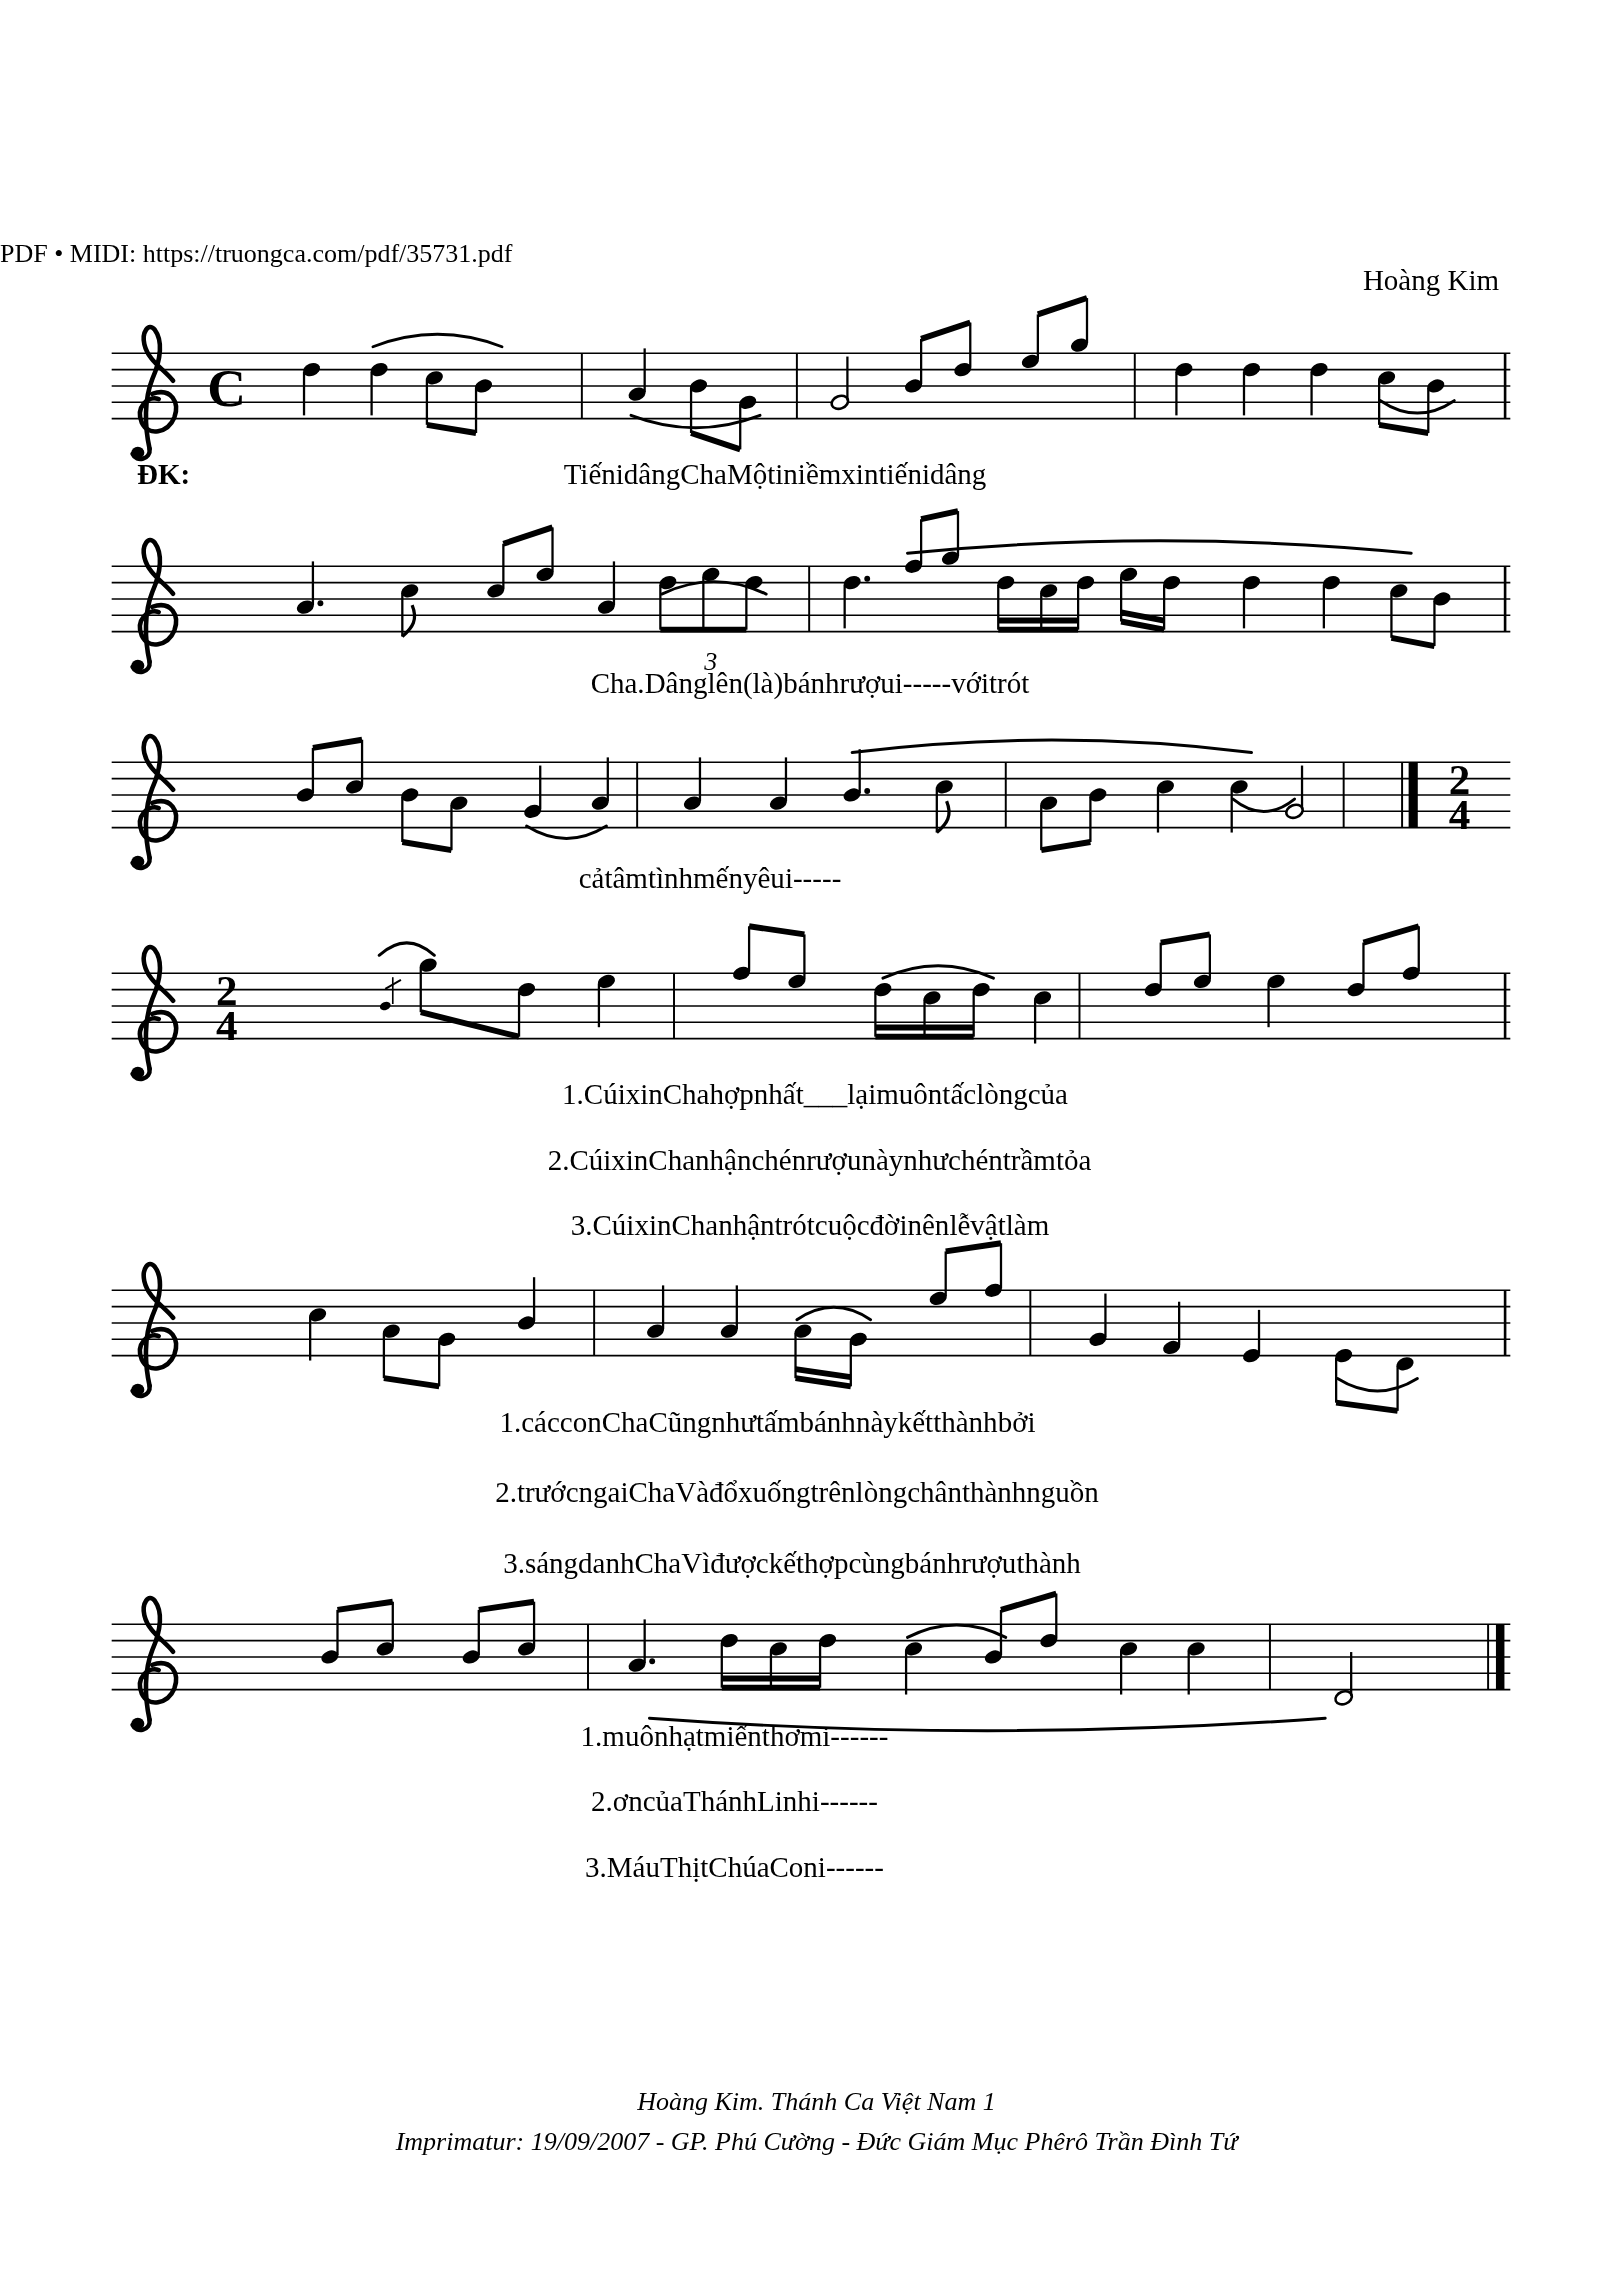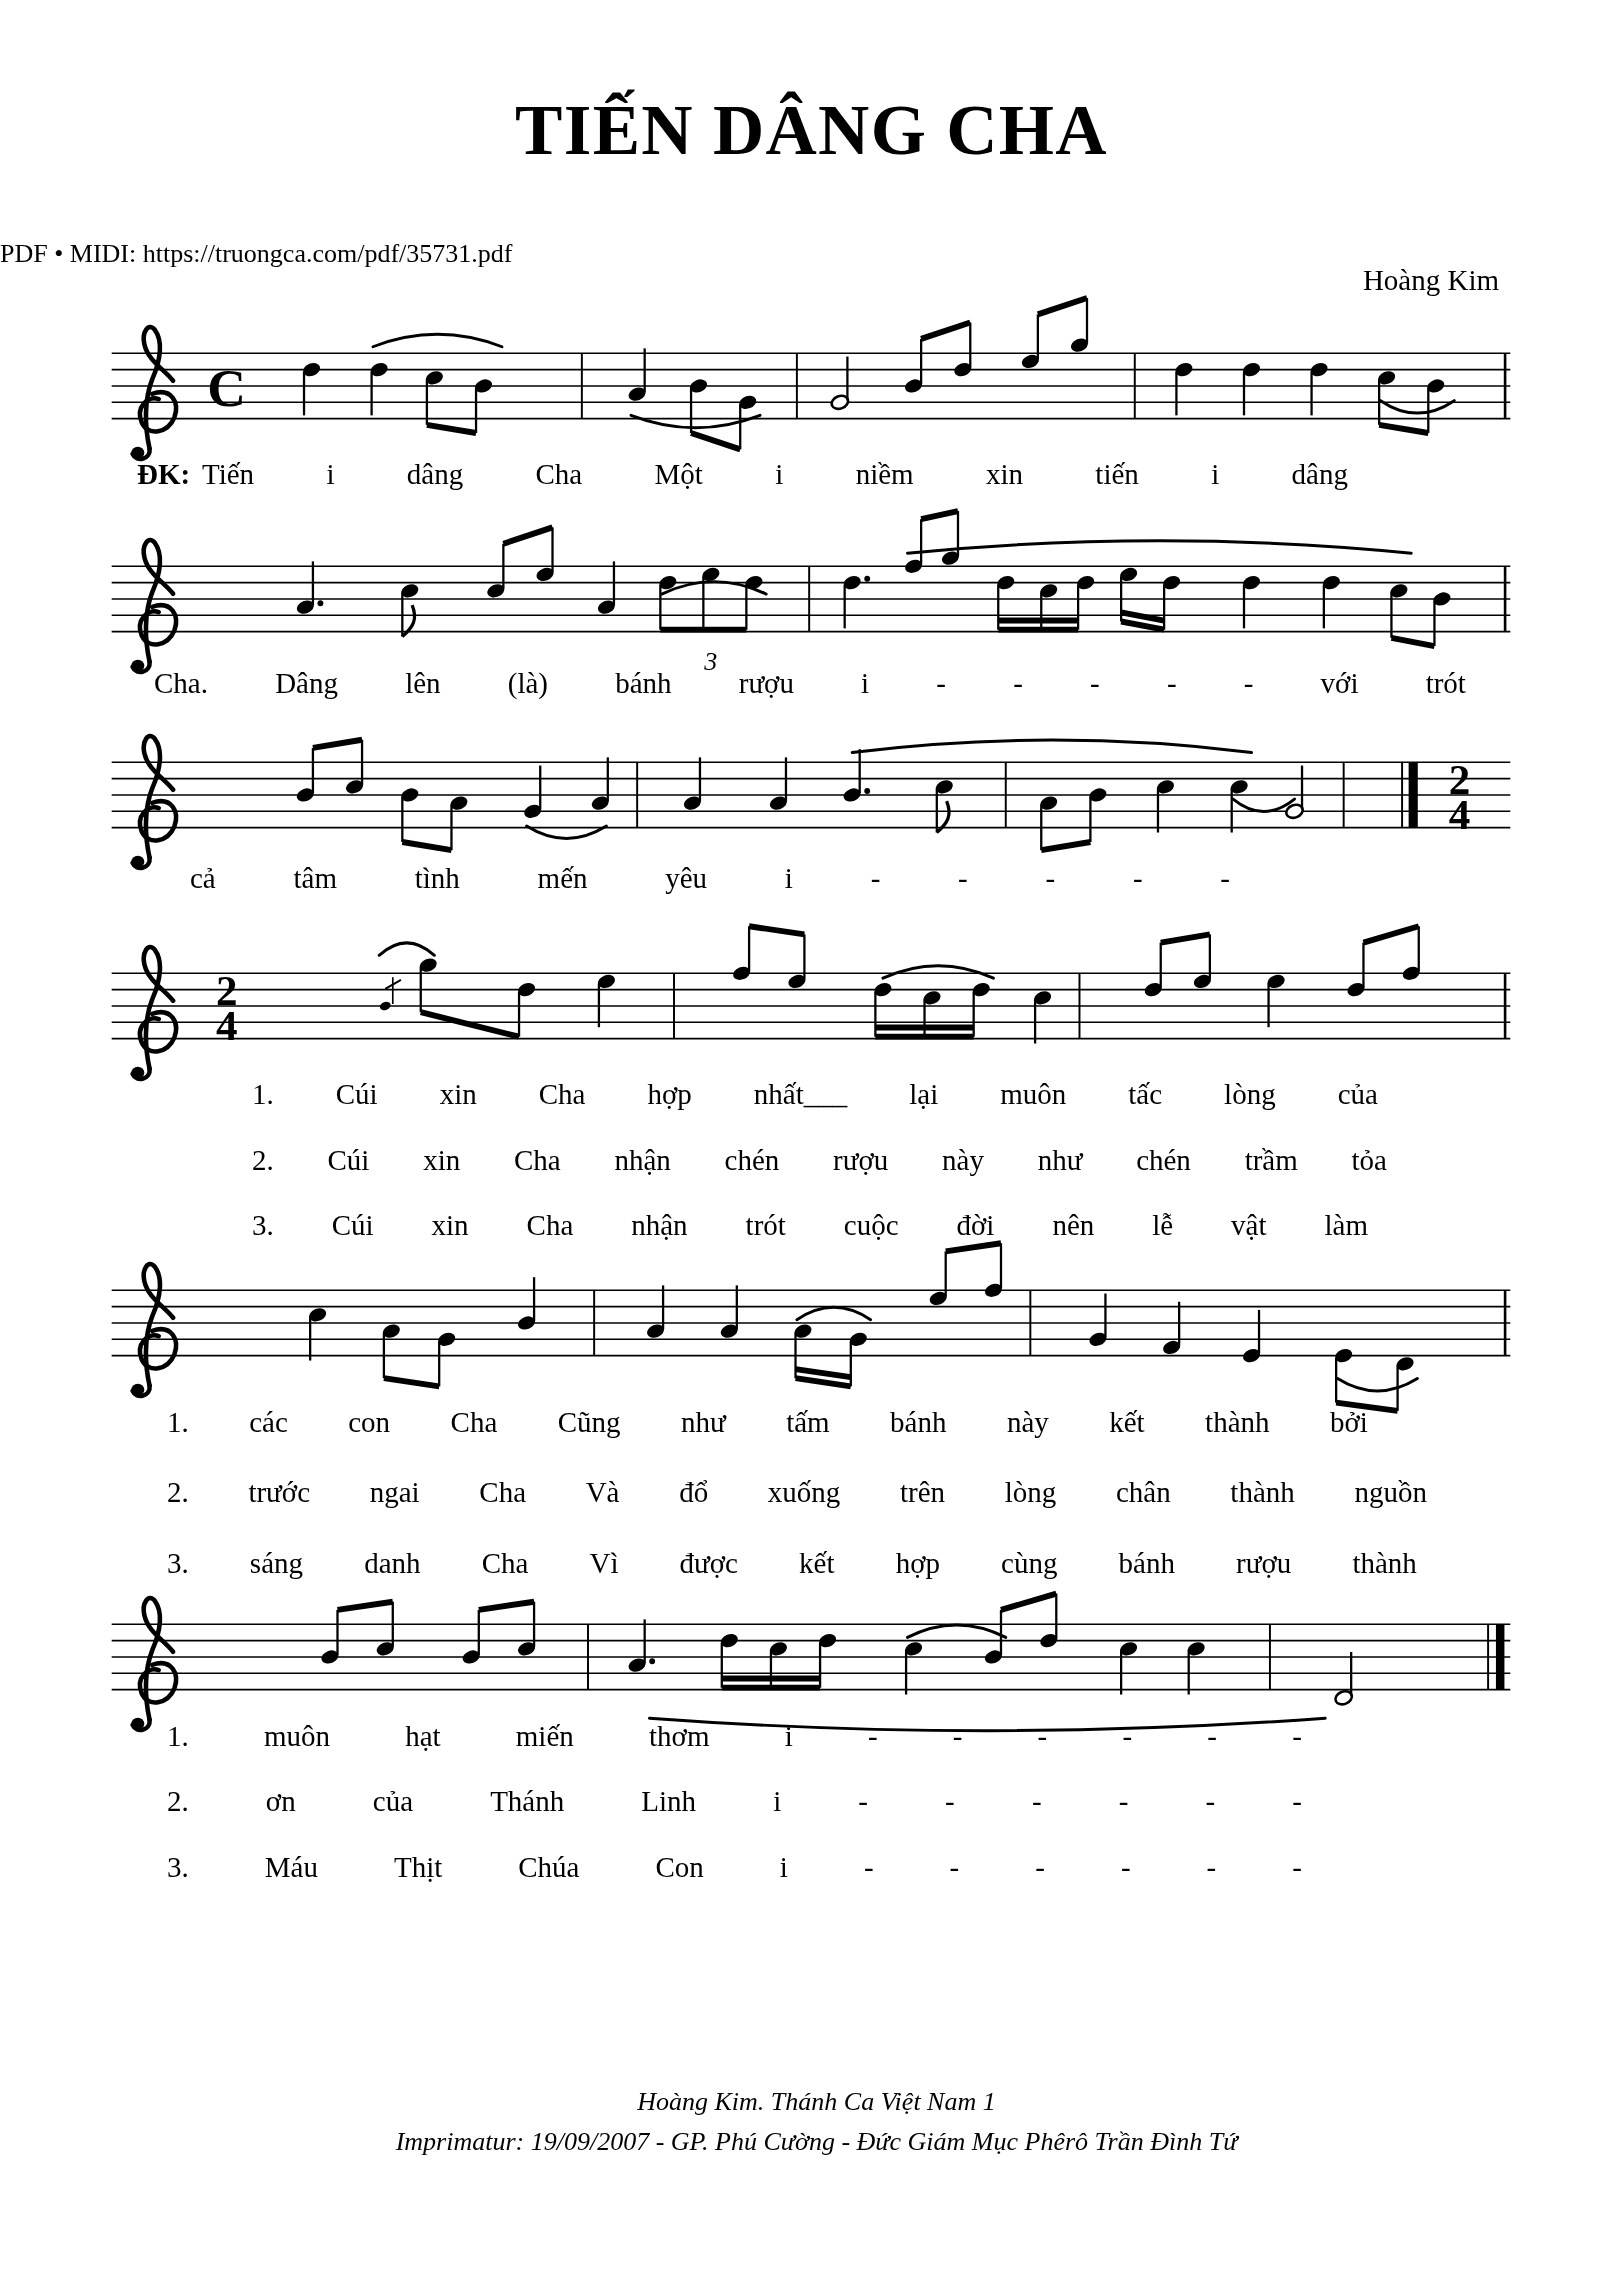--- a/index.html
+++ b/index.html
@@ -5,21 +5,21 @@
   html,body{margin:0;padding:0;background:#e8e8e8}
   .page{position:relative;width:1623px;height:2295px;background:#ffffff;
         font-family:"Liberation Serif",serif;color:#000;overflow:hidden;margin:0 auto}
   .title{position:absolute;top:90px;left:0;width:100%;text-align:center;
          font-size:71px;font-weight:bold;letter-spacing:1.3px}
   .subtitle{position:absolute;top:239px;left:0;width:78%;text-align:left;font-size:26px}
   .author{position:absolute;top:264px;right:124px;font-size:29px;font-weight:normal}
   .staff{position:absolute;left:111px;width:1400px;height:183px}
   .staff svg{overflow:visible;display:block;width:100%;height:100%}
   .lyric{position:absolute;display:flex;align-items:baseline;font-size:29px;white-space:nowrap}
-  .spread{display:flex;flex:1;justify-content:space-between;align-items:baseline}
+  .spread{display:flex;flex:1;justify-content:center;align-items:baseline}
   .dk-label{font-weight:bold;margin-right:11.8px}
   .dk {top:458px;left:137px;width:1211px}
   .l2 {top:667px;left:154px;width:1312px}
   .l3 {top:862px;left:190px;width:1040px}
   .v1a{top:1078px;left:252px;width:1126px}
   .v1b{top:1144px;left:252px;width:1135px}
   .v1c{top:1209px;left:252px;width:1116px}
   .v2a{top:1406px;left:167px;width:1201px}
   .v2b{top:1476px;left:167px;width:1260px}
   .v2c{top:1547px;left:167px;width:1250px}
@@ -32,21 +32,20 @@
   .f2{top:2127px}
   .ts-c{font:bold 82px "Liberation Serif",serif}
   .ts-n{font:bold 66px "Liberation Serif",serif}
   .trip{font:italic 40px "Liberation Serif",serif}
 </style>
 </head>
 <body>
 
 <div class="page">
 
-  <div class="title">TIẾN DÂNG CHA</div>
   <div class="subtitle">PDF • MIDI: https://truongca.com/pdf/35731.pdf</div>
   <div class="author">Hoàng Kim</div>
 
   <div class="staff s1" style="top:301px">
       <svg viewBox="0 0 2140 280">
         <line x1="0" y1="80" x2="2140" y2="80" stroke="#000" stroke-width="2.4"></line>
         <line x1="0" y1="105" x2="2140" y2="105" stroke="#000" stroke-width="2.4"></line>
         <line x1="0" y1="130" x2="2140" y2="130" stroke="#000" stroke-width="2.4"></line>
         <line x1="0" y1="155" x2="2140" y2="155" stroke="#000" stroke-width="2.4"></line>
         <line x1="0" y1="180" x2="2140" y2="180" stroke="#000" stroke-width="2.4"></line>

